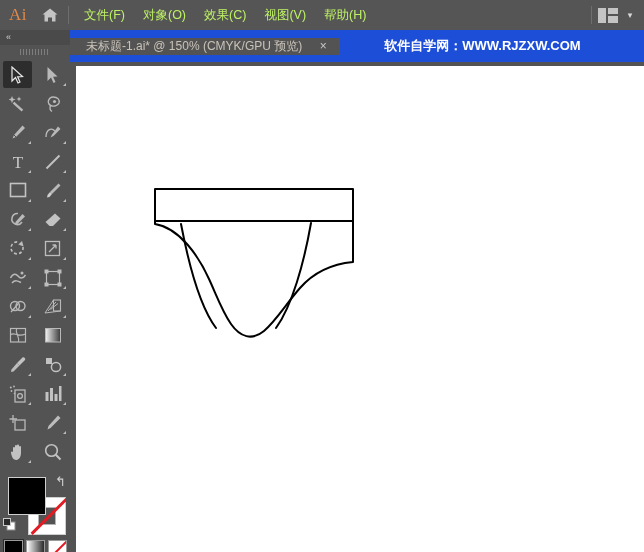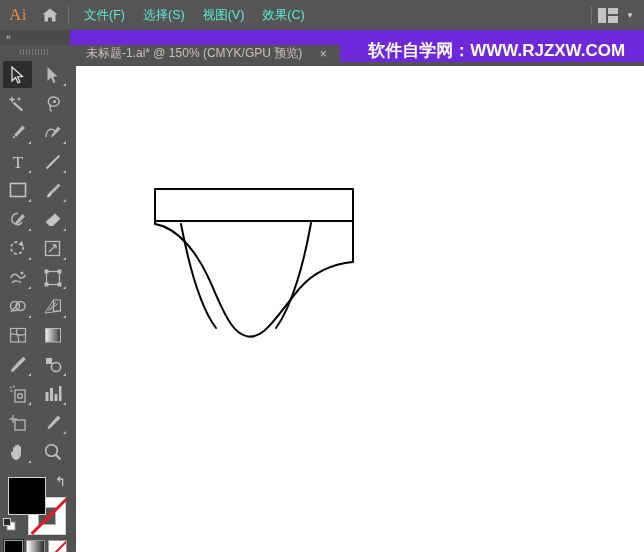--- a/index.html
+++ b/index.html
@@ -52,21 +52,21 @@
     height: 18px;
     background: #6e6e6e;
     margin: 0 6px 0 4px;
   }
   .menu-items {
     display: flex;
     align-items: center;
     height: 30px;
   }
   .menu-item {
-    color: #5eead4;
+    color: #bef264;
     font-size: 12.5px;
     padding: 0 9px;
     line-height: 30px;
     height: 30px;
     white-space: nowrap;
     cursor: default;
   }
   .menubar-right {
     margin-left: auto;
     display: flex;
@@ -84,23 +84,23 @@
     text-align: center;
     color: #d8d8d8;
     font-size: 9px;
   }
 
   
   .tabbar {
     position: absolute;
     left: 70px; top: 30px;
     width: 574px; height: 32px;
-    background: #6d28d9;
-    display: flex;
-    align-items: flex-end;
+    background: #1d4ed8;
+    display: flex;
+    align-items: center;
   }
   .doc-tab {
     background: #535353;
     display: flex;
     align-items: center;
     padding: 0 10px 0 16px;
     max-width: 300px;
   }
   .doc-tab-title {
     color: #c9c2b8;
@@ -113,23 +113,23 @@
     color: #c8c8c8;
     font-size: 12px;
     margin-left: 14px;
     width: 14px;
     text-align: center;
     cursor: default;
   }
   .watermark {
     display: flex;
     align-items: center;
-    padding-left: 28px;
+    padding-left: 44px;
     color: #ffffff;
-    font-size: 17px;
+    font-size: 13px;
     font-weight: bold;
     white-space: nowrap;
   }
 
   
   .toolbar {
     position: absolute;
     left: 0; top: 30px;
     width: 70px; height: 522px;
     background: #535353;
@@ -295,23 +295,24 @@
   <div class="menubar">
     <div class="ai-logo">Ai</div>
     <div class="home-icon">
       <svg width="18" height="16" viewBox="0 0 18 16">
         <path d="M9 1.5 L1.5 7.5 L3.5 7.5 L3.5 14.5 L7 14.5 L7 10.5 L11 10.5 L11 14.5 L14.5 14.5 L14.5 7.5 L16.5 7.5 Z" fill="#c4c4c4"></path>
       </svg>
     </div>
     <div class="menu-sep"></div>
     <div class="menu-items">
       <div class="menu-item">文件(F)</div>
-      <div class="menu-item">选择(S)</div>
+      <div class="menu-item">对象(O)</div>
+      <div class="menu-item">效果(C)</div>
       <div class="menu-item">视图(V)</div>
-      <div class="menu-item">效果(C)</div>
+      <div class="menu-item">帮助(H)</div>
     </div>
     <div class="menubar-right">
       <div class="menu-sep"></div>
       <div class="arrange-icon">
         <svg width="20" height="15" viewBox="0 0 20 15">
           <rect x="0" y="0" width="8" height="15" fill="#c4c4c4"></rect>
           <rect x="10" y="0" width="10" height="6" fill="#c4c4c4"></rect>
           <rect x="10" y="8" width="10" height="7" fill="#c4c4c4"></rect>
         </svg>
       </div>

